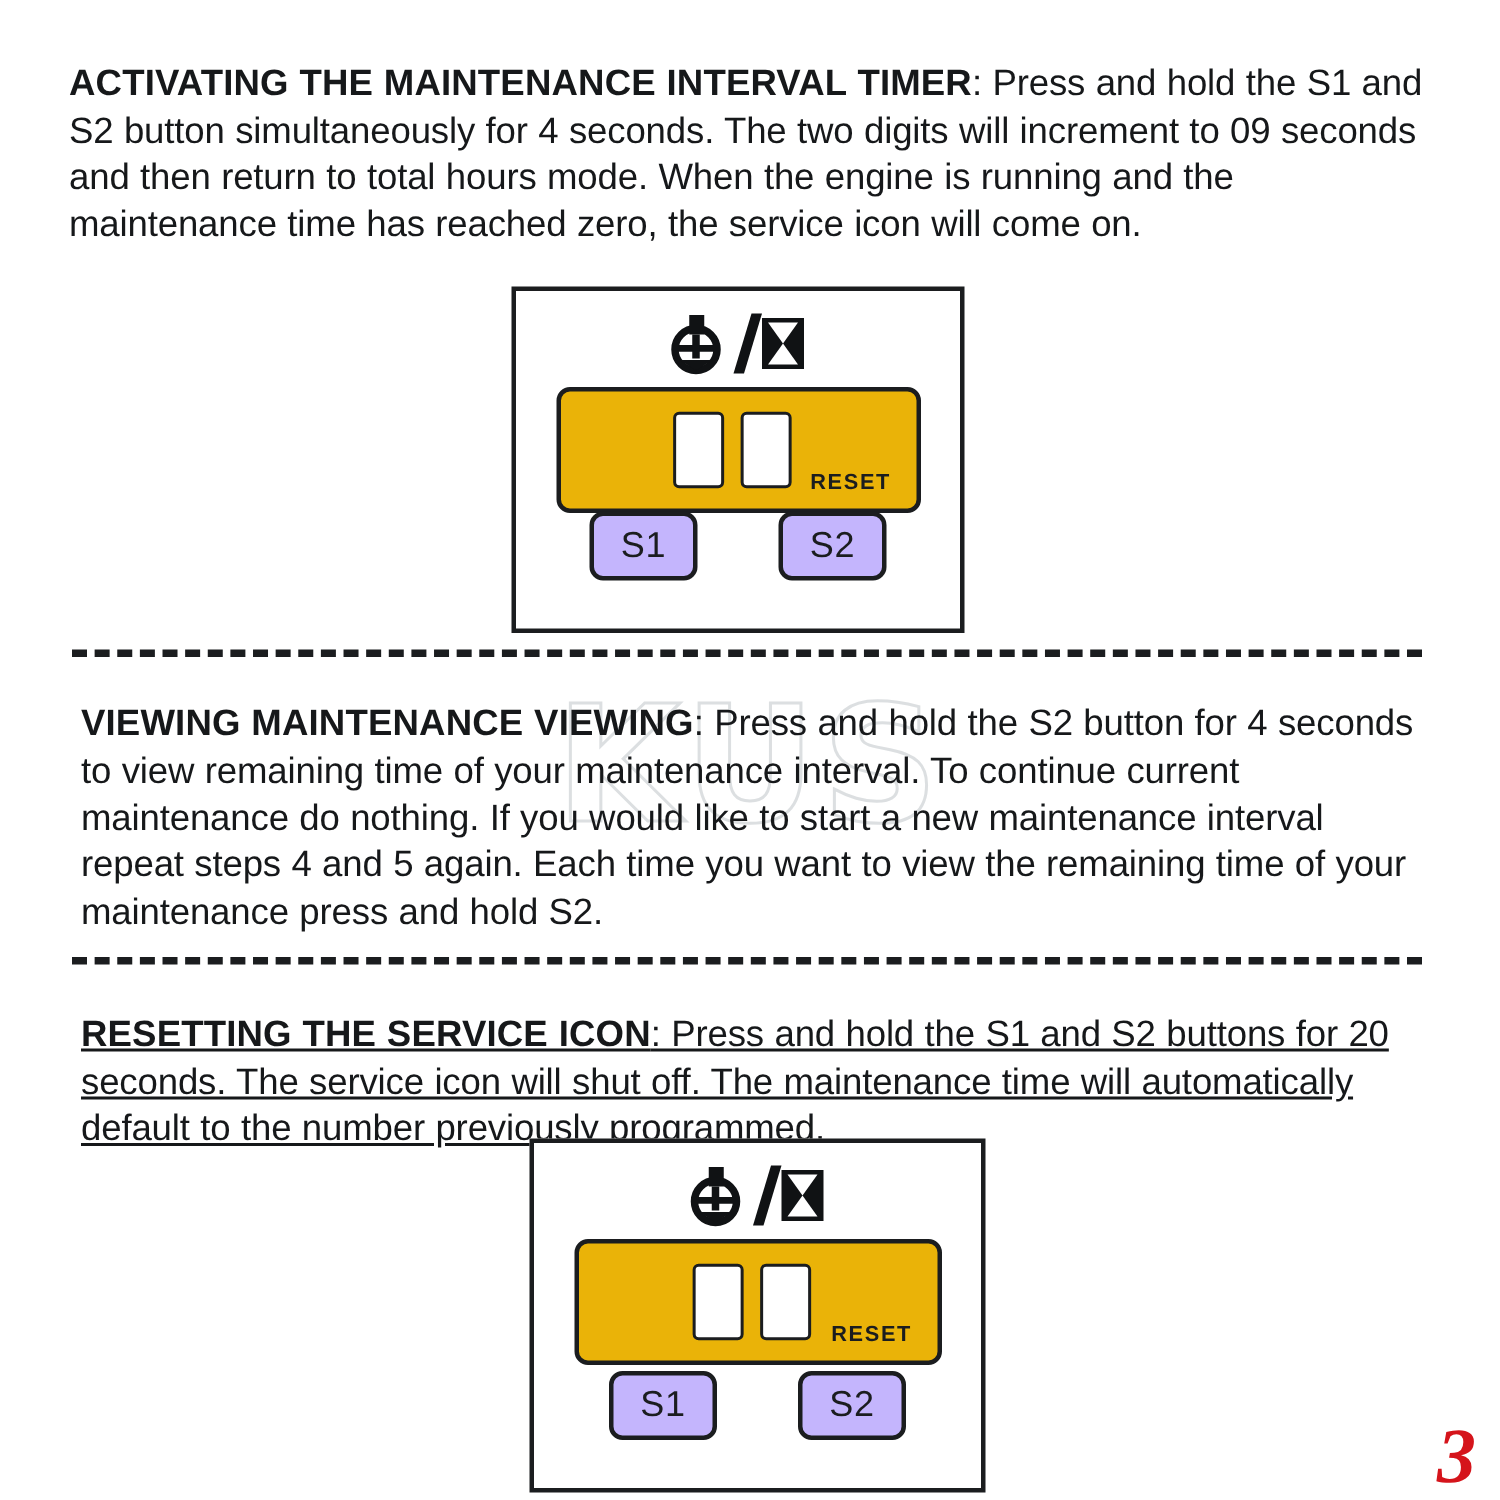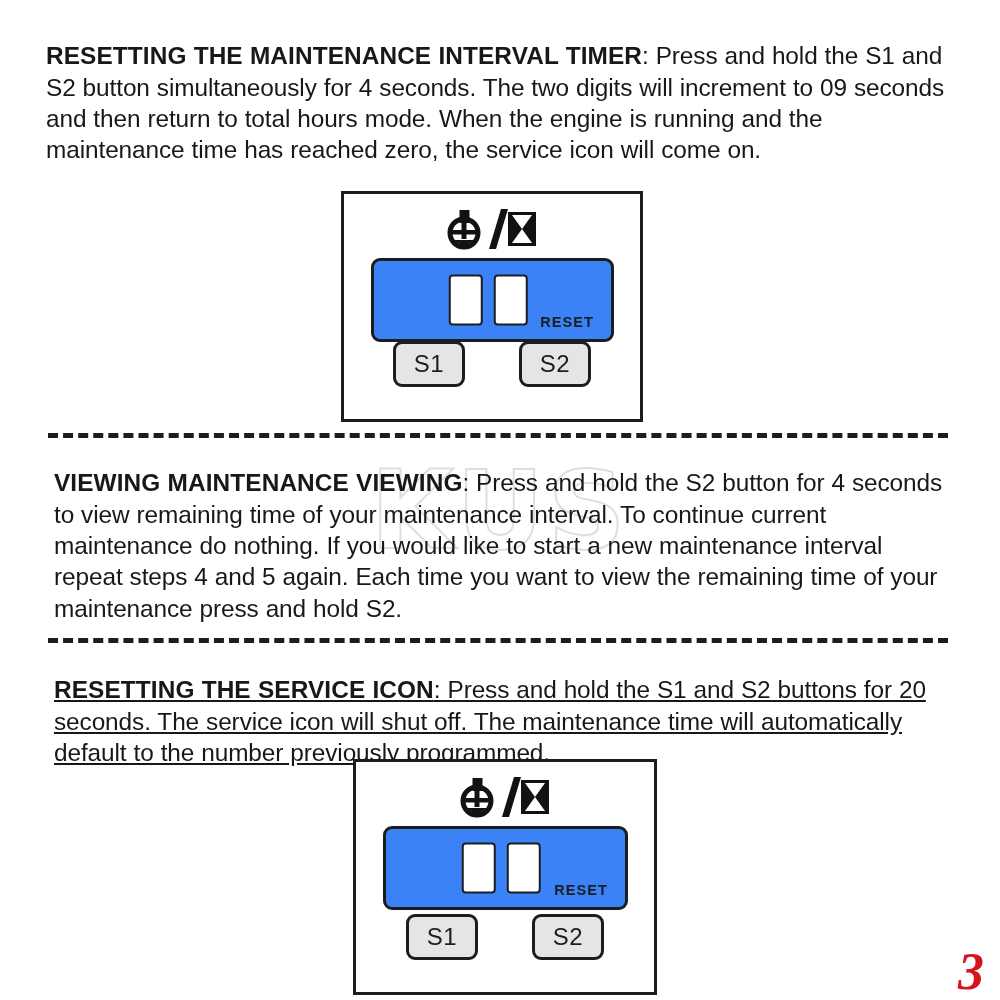--- a/index.html
+++ b/index.html
@@ -102,21 +102,21 @@
   .icon-svc { display: block; }
 
   .display {
     position: absolute;
     left: 27px;
     right: 26px;
     top: 64px;
     height: 78px;
     border: 3px solid #1b1d1f;
     border-radius: 9px;
-    background: #3b82f6;
+    background: #eab308;
   }
   .digits {
     position: absolute;
     left: 50%;
     top: 50%;
     transform: translate(-56%, -50%);
     display: flex;
     align-items: center;
     gap: 11px;
   }
@@ -145,21 +145,21 @@
     bottom: 32px;
     display: flex;
     justify-content: center;
     gap: 54px;
   }
   .panel-button {
     width: 66px;
     height: 40px;
     border: 3px solid #1b1d1f;
     border-radius: 9px;
-    background: #e5e5e5;
+    background: #c4b5fd;
     display: flex;
     align-items: center;
     justify-content: center;
     font-size: 24px;
     letter-spacing: 0.5px;
     color: #1b1d1f;
     font-family: "Liberation Sans", sans-serif;
   }
 
   
@@ -177,21 +177,21 @@
   }
 </style>
 </head>
 <body>
 
 <div class="page">
 
   <div class="watermark">KUS</div>
 
   <div class="section" id="sec-activating">
-    <p class="para"><b>RESETTING THE MAINTENANCE INTERVAL TIMER</b><span>: Press and hold the S1 and S2 button simultaneously for 4 seconds. The two digits will increment to 09 seconds and then return to total hours mode. When the engine is running and the maintenance time has reached zero, the service icon will come on.</span></p>
+    <p class="para"><b>ACTIVATING THE MAINTENANCE INTERVAL TIMER</b><span>: Press and hold the S1 and S2 button simultaneously for 4 seconds. The two digits will increment to 09 seconds and then return to total hours mode. When the engine is running and the maintenance time has reached zero, the service icon will come on.</span></p>
   </div>
 
   <div class="panel" id="panel-top">
     <div class="panel-icon-row">
       <svg class="icon-svc" width="92" height="44" viewBox="0 0 92 44">
 
         <g>
           <circle cx="18" cy="26" r="14" fill="none" stroke="#101214" stroke-width="5"></circle>
           <rect x="13.5" y="3" width="10" height="13" fill="#101214"></rect>
           <rect x="6" y="23" width="24" height="4.5" fill="#101214"></rect>

